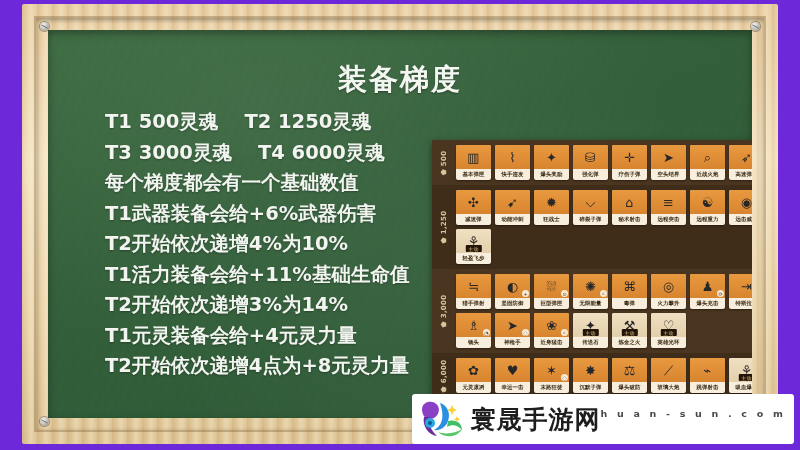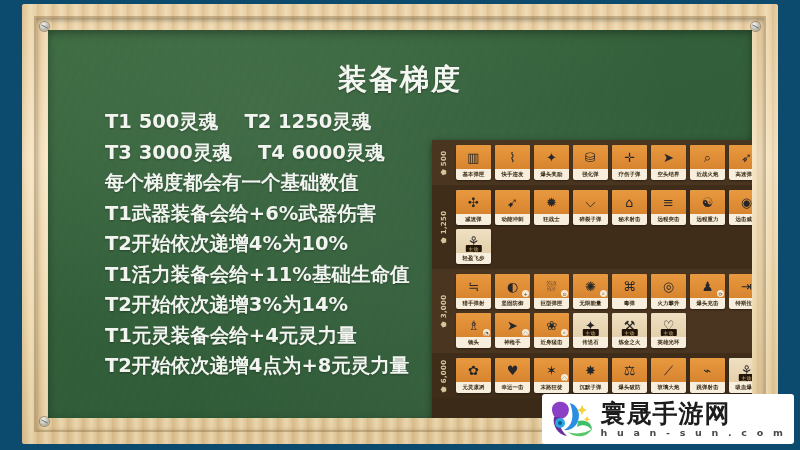--- a/index.html
+++ b/index.html
@@ -1,21 +1,21 @@
 <!DOCTYPE html>
 <html><head>
 <meta charset="utf-8">
 <style>
   html,body{margin:0;padding:0;}
   body{
     width:800px;height:450px;overflow:hidden;
     font-family:"DejaVu Sans","Liberation Sans",sans-serif;
     background:#ffffff;
   }
-  #stage{position:relative;width:800px;height:450px;overflow:hidden;background:#0c4a6e;}
+  #stage{position:relative;width:800px;height:450px;overflow:hidden;background:#6d28d9;}
 
   
   .frame{
     position:absolute;left:22px;top:4px;width:756px;height:440px;
     background:
       repeating-linear-gradient(90deg,
         rgba(160,120,70,.10) 0px, rgba(160,120,70,0) 3px,
         rgba(255,240,215,.30) 7px, rgba(160,120,70,0) 12px),
       linear-gradient(180deg,#e8cfa4 0%,#f0dcb6 28%,#e3c characters 30%);
     background-color:#ecd2a6;
@@ -144,21 +144,21 @@
     font-size:5px;color:#533a18;
   }
 
   
   .wm{
     position:absolute;right:6px;bottom:6px;
     display:flex;align-items:center;gap:7px;
     background:#ffffff;padding:5px 8px 5px 6px;border-radius:3px;
   }
   .wm-mark{position:relative;width:46px;height:40px;flex:0 0 46px;}
-  .wm-text{display:flex;flex-direction:column;line-height:1;}
+  .wm-text{display:flex;line-height:1;}
   .wm-cn{
     font-size:25px;font-weight:bold;color:#1d1d1d;letter-spacing:1px;
     font-family:"DejaVu Sans","Liberation Sans",sans-serif;
   }
   .wm-en{
     margin-top:2px;font-size:9.5px;color:#4a4a4a;letter-spacing:3.2px;
     font-weight:bold;
   }
 </style>
 </head>

